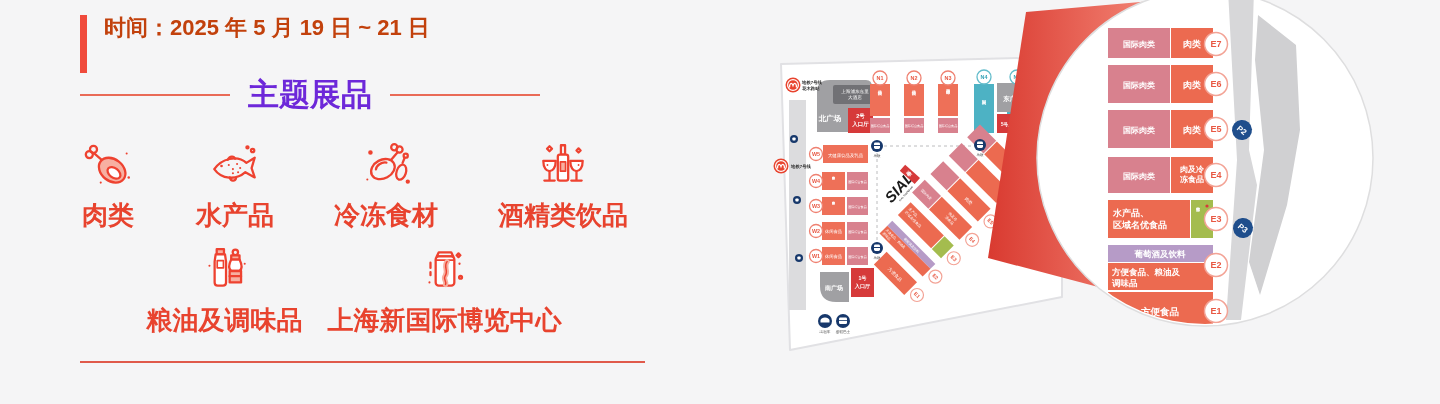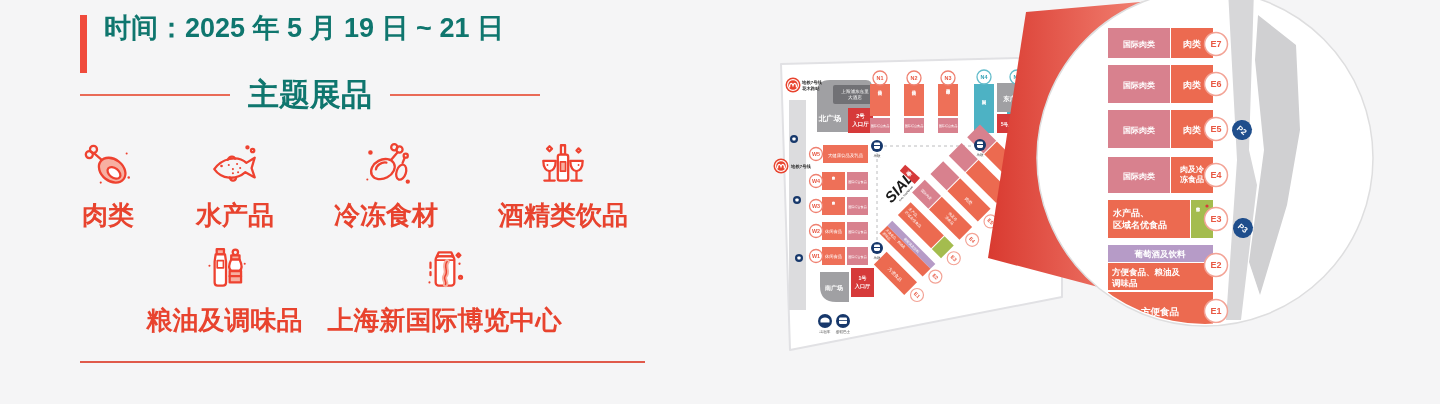--- a/index.html
+++ b/index.html
@@ -2,24 +2,24 @@
 <html><head>
 <meta charset="utf-8">
 <style>
   html,body{margin:0;padding:0;background:#f5f5f6;width:1440px;height:404px;overflow:hidden;
     font-family:"Liberation Sans","DejaVu Sans",sans-serif;}
   .stage{position:relative;width:1440px;height:404px;background:#f5f5f6;}
   
   .left-panel{position:absolute;left:80px;top:0;width:570px;height:404px;}
   .info-block{position:relative;padding:12px 0 0 24px;}
   .info-bar{position:absolute;left:0;top:15px;width:7px;height:58px;background:#f04b3c;}
-  .info-line{font-size:27px;font-weight:bold;color:#0f766e;line-height:32px;margin:0 0 1px 0;white-space:nowrap;}
+  .info-line{font-size:22px;font-weight:bold;color:#c2410c;line-height:32px;margin:0 0 1px 0;white-space:nowrap;}
   .title-row{display:flex;align-items:center;width:460px;margin-top:30px;}
   .title-line{flex:1;height:2px;background:#e96a57;}
-  .title-text{font-size:31px;font-weight:bold;color:#0f766e;margin:0 18px;white-space:nowrap;}
+  .title-text{font-size:31px;font-weight:bold;color:#6d28d9;margin:0 18px;white-space:nowrap;}
   .cat-row1{display:flex;justify-content:space-between;width:548px;margin-top:22px;}
   .cat-row2{display:flex;justify-content:center;gap:25px;width:548px;margin-top:10px;}
   .cat-item{display:flex;flex-direction:column;align-items:center;}
   .cat-icon{width:56px;height:56px;margin-bottom:4px;}
   .cat-label{font-size:26px;font-weight:bold;color:#e8432e;white-space:nowrap;}
   .divider{position:absolute;left:0;top:361px;width:565px;height:2px;background:#e05a4b;}
   
   .map-layer{position:absolute;left:0;top:0;width:1440px;height:404px;}
   svg text{font-family:"Liberation Sans","DejaVu Sans",sans-serif;}
   .vtext{writing-mode:vertical-rl;text-orientation:upright;}

